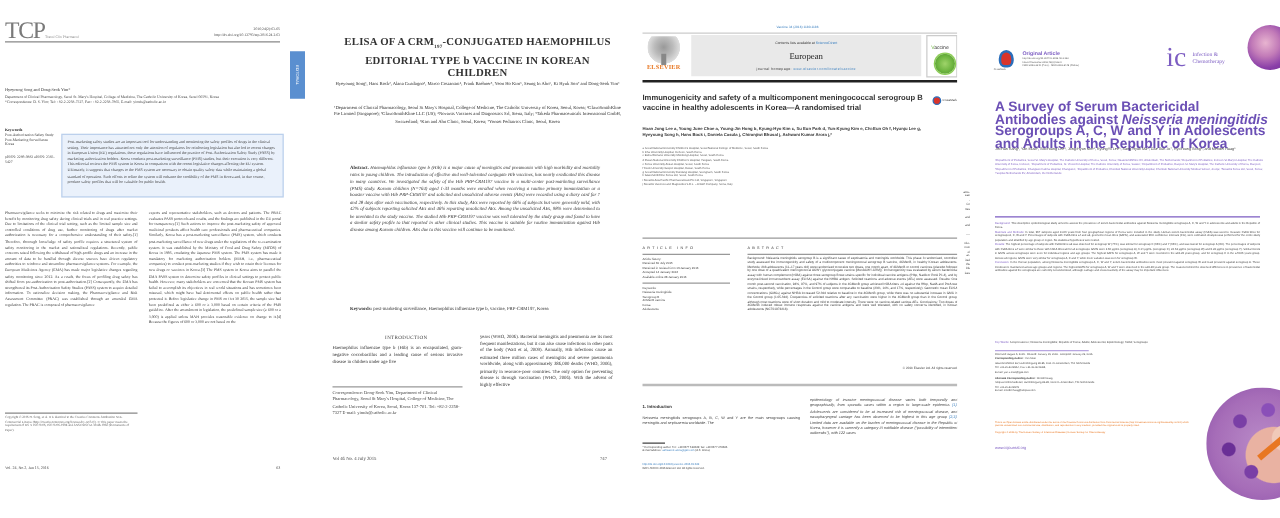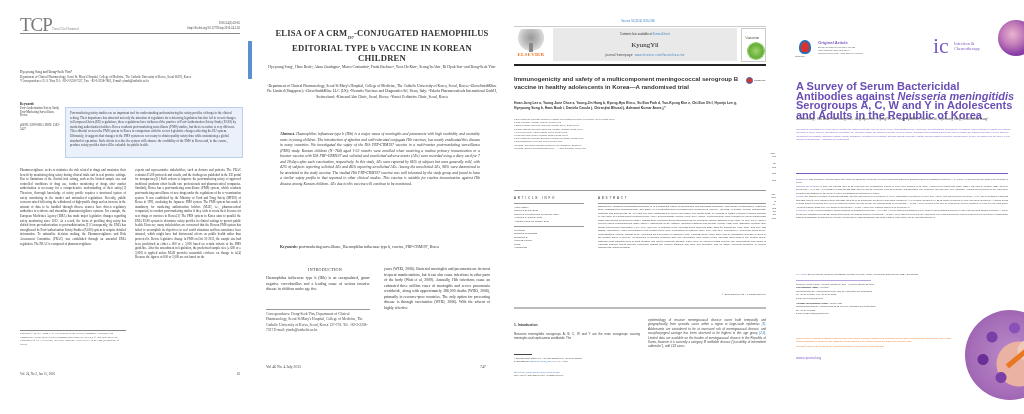--- a/index.html
+++ b/index.html
@@ -1,19 +1,19 @@
 <!DOCTYPE html>
 <html><head>
 <meta charset="utf-8">
 <style>
   * { box-sizing: border-box; margin: 0; padding: 0; }
   html, body { width: 1024px; height: 414px; overflow: hidden; background: #fff; }
   body { position: relative; font-family: "Liberation Serif", serif; color: #222; }
   .panel { position: absolute; top: 0; height: 414px; overflow: hidden; background: #fff; }
-  #p1 { left: 16px; width: 252px; }
+  #p1 { left: 0; width: 252px; }
   #p2 { left: 252px; width: 258px; }
   #p3 { left: 510px; width: 256px; }
   #p4 { left: 766px; width: 258px; }
 
   .tiny { font-size: 3.2px; line-height: 4.6px; color: #444; }
 
   
   #p1 .logo { position: absolute; left: 4px; top: 14px; font-family: "Liberation Serif", serif; font-size: 19px; color: #7a7a7a; letter-spacing: -1px; }
   #p1 .logo-sub { position: absolute; left: 36px; top: 27px; font-size: 3px; color: #888; }
   #p1 .hdr-right { position: absolute; right: 28px; top: 21px; text-align: right; font-size: 3px; line-height: 4.6px; color: #444; }
@@ -179,21 +179,21 @@
 <section class="panel" id="p3">
   <div class="top-link">Vaccine 34 (2016) 1180-1186</div>
   <div class="header-rule-top"></div>
   <div class="elsevier-logo">
     <div class="tree"></div>
     <div class="tree-trunk"></div>
     <div class="elsevier-word">ELSEVIER</div>
   </div>
   <div class="journal-box">
     <div class="contents"><span style="color:#333">Contents lists available at </span><span>ScienceDirect</span></div>
-    <div class="jname">KyungYil</div>
+    <div class="jname">European</div>
     <div class="homepage"><span style="color:#333">journal homepage: </span><span>www.elsevier.com/locate/vaccine</span></div>
   </div>
   <div class="cover">
     <div class="cover-title"><b>V</b><span>accine</span></div>
     <div class="virus"></div>
   </div>
   <div class="header-rule"></div>
   <h1 class="title">Immunogenicity and safety of a multicomponent meningococcal serogroup B vaccine in healthy adolescents in Korea—A randomised trial</h1>
   <div class="crossmark"></div>
   <div class="crossmark-label">CrossMark</div>

